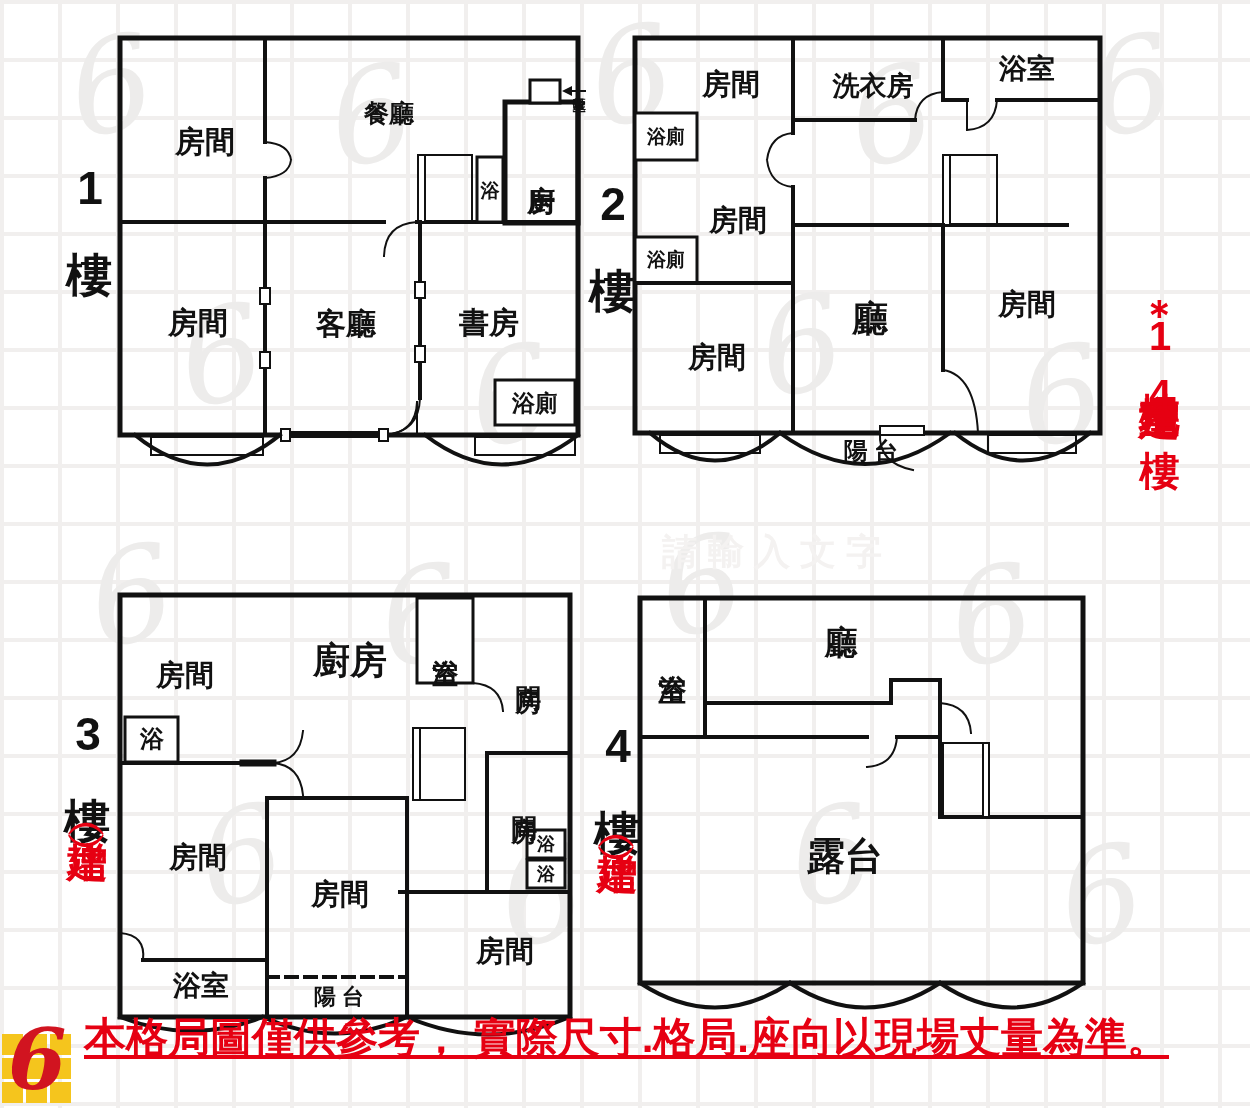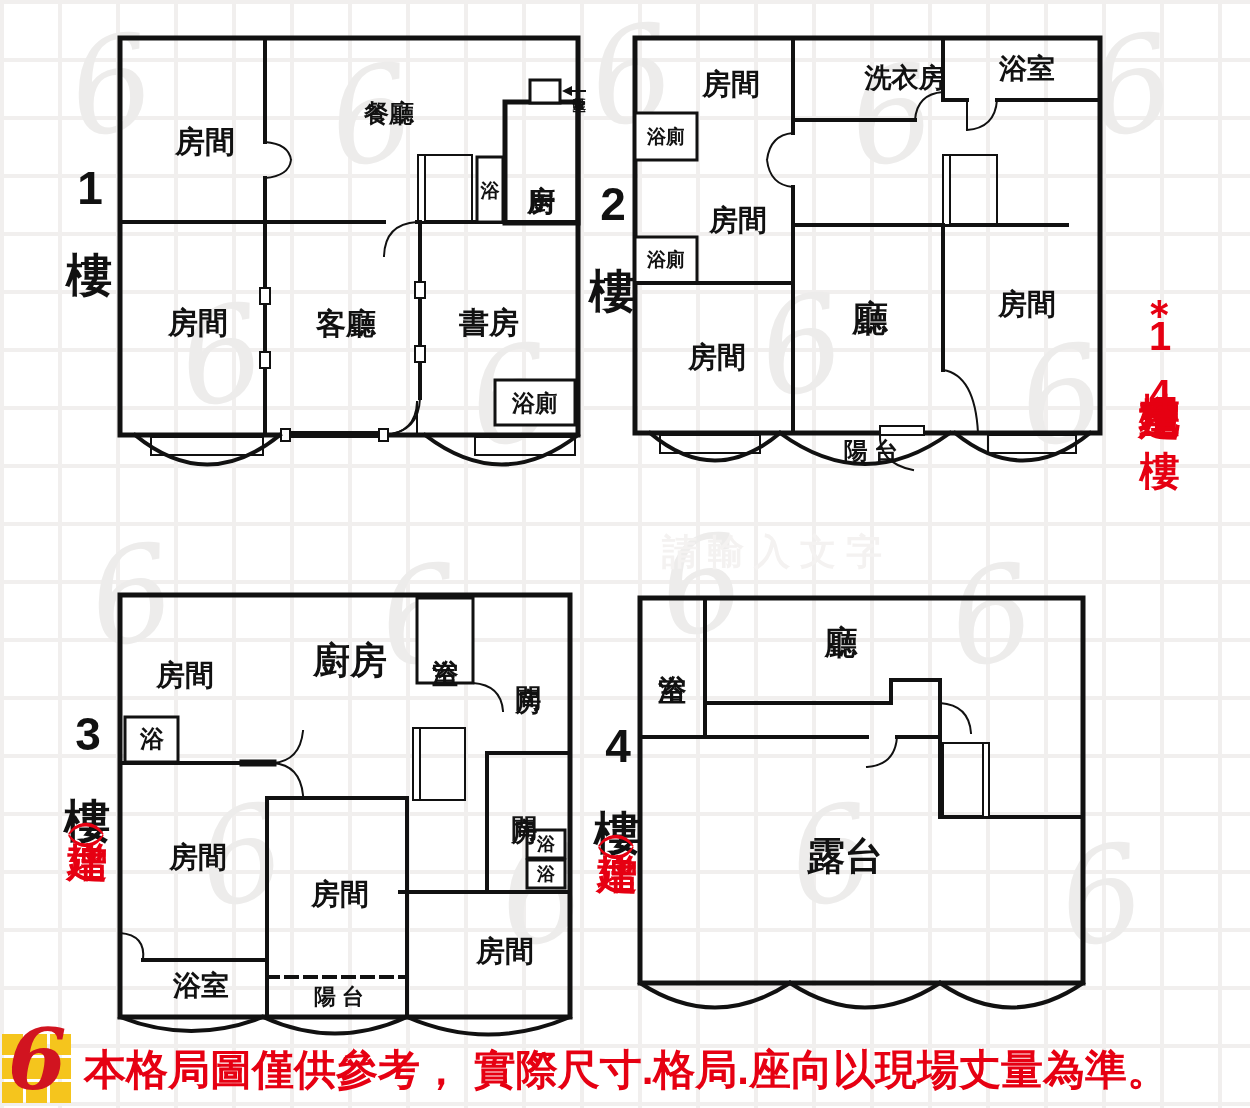--- a/index.html
+++ b/index.html
@@ -138,21 +138,21 @@
     <path class="thin" d="M348,403 Q345,345 313,340"></path>
     <rect class="thinf" x="250" y="396" width="44" height="9"></rect>
     <path class="thin" d="M250,403 Q248,433 283,440"></path>
     <path class="w4" d="M20,403 Q85,458 150,403"></path>
     <rect class="thin" x="30" y="405" width="100" height="18" fill="url(#hv)"></rect>
     <path class="w4" d="M150,403 Q235,465 320,403"></path>
     <path class="w4" d="M325,403 Q393,458 460,403"></path>
     <rect class="thin" x="358" y="405" width="88" height="18" fill="url(#hv)"></rect>
   </svg>
   <div class="lbl" style="left:101px;top:54px;font-size:29px;">房間</div>
-  <div class="lbl" style="left:243px;top:48px;font-size:27px;margin-left:32px;">洗衣房</div>
+  <div class="lbl" style="left:243px;top:56px;font-size:27px;">洗衣房</div>
   <div class="lbl" style="left:397px;top:39px;font-size:28px;">浴室</div>
   <div class="lbl" style="left:36px;top:107px;font-size:19px;">浴廁</div>
   <div class="lbl" style="left:108px;top:190px;font-size:29px;">房間</div>
   <div class="lbl" style="left:36px;top:230px;font-size:19px;">浴廁</div>
   <div class="lbl" style="left:87px;top:327px;font-size:29px;">房間</div>
   <div class="lbl" style="left:240px;top:289px;font-size:36px;">廳</div>
   <div class="lbl" style="left:397px;top:274px;font-size:29px;">房間</div>
   <div class="lbl" style="left:241px;top:421px;font-size:24px;">陽 台</div>
 </div>
 
@@ -234,13 +234,13 @@
       <i style="background:#f5c51d"></i>
     <i style="background:#f5c51d"></i>
       <i style="background:#f5c51d"></i>
       <i style="background:#f5c51d"></i>
     <i style="background:#f5c51d"></i>
       <i style="background:#f5c51d"></i>
       <i style="background:#f5c51d"></i>
   </div>
   <span class="six" style="color:#d11420;">6</span>
 </div>
-<div class="disclaimer" style="left:84px;top:1042px;color:#e60012;">本格局圖僅供參考， 實際尺寸.格局.座向以現場丈量為準。</div>
+<div class="disclaimer" style="left:84px;top:1010px;color:#e60012;text-decoration:underline;">本格局圖僅供參考， 實際尺寸.格局.座向以現場丈量為準。</div>
 
 </body></html>

